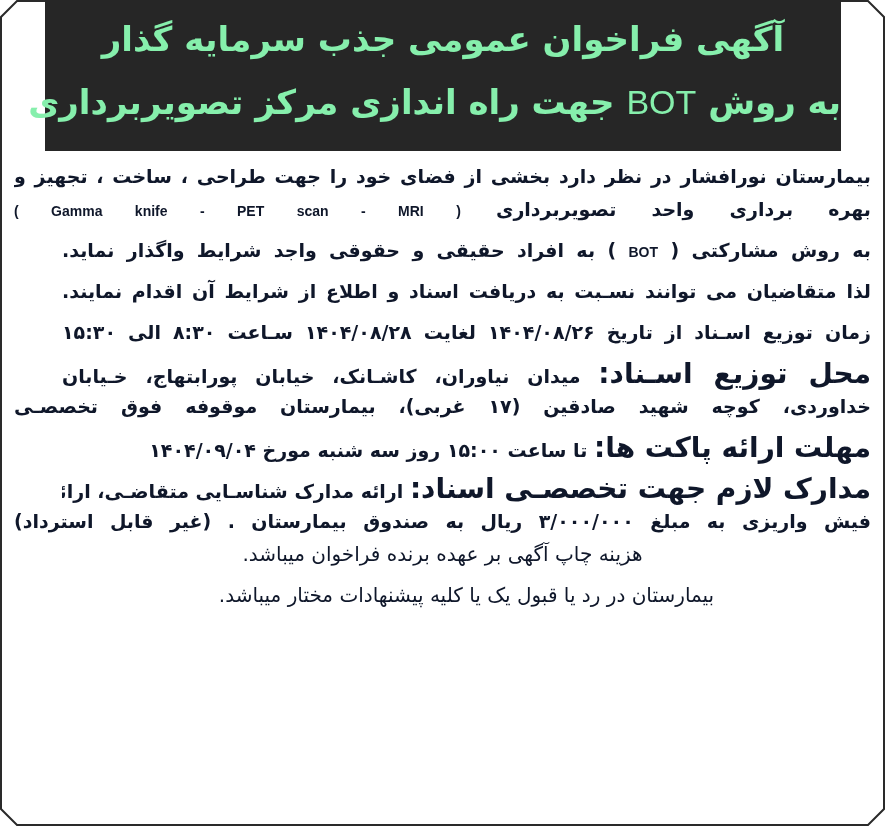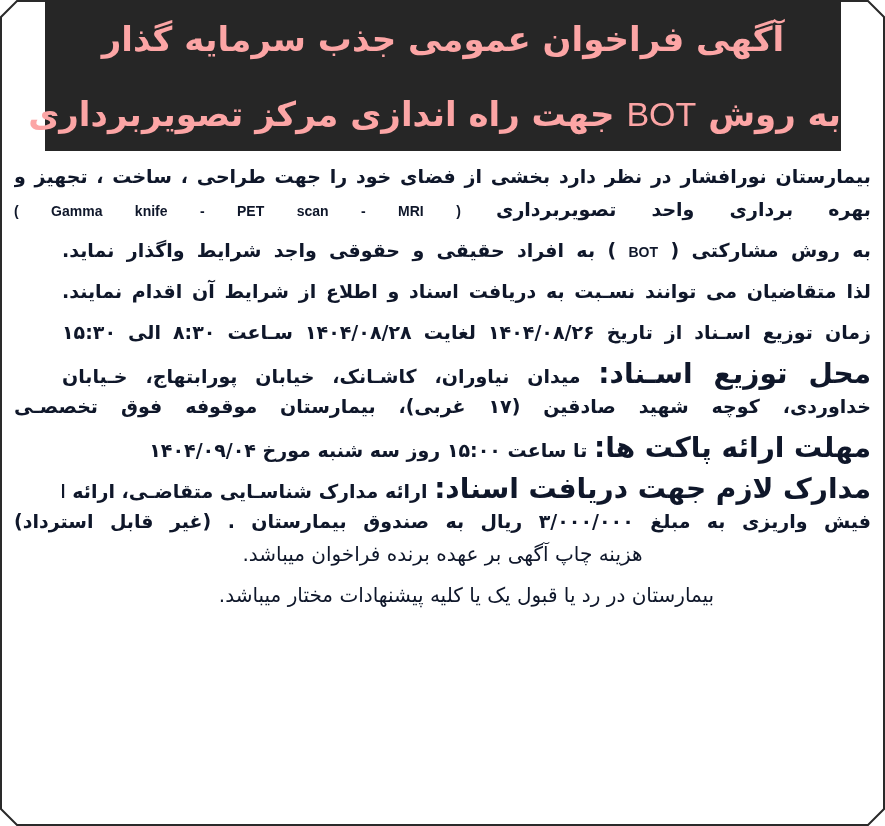--- a/index.html
+++ b/index.html
@@ -21,33 +21,33 @@
       width: 885px; height: 826px;
     }
     .frame svg { display: block; }
     .header {
       position: absolute;
       left: 45px;
       top: 0;
       width: 796px;
       height: 151px;
       background: #262626;
-      color: #fca5a5;
+      color: #86efac;
       text-align: center;
       direction: rtl;
     }
     .header .line {
       font-family: "DejaVu Sans", sans-serif;
       font-weight: bold;
       font-size: 34px;
       line-height: 1;
       white-space: nowrap;
     }
     .header .line1 { position: absolute; left: 0; right: 0; top: 22px; }
-    .header .line2 { position: absolute; left: 0; right: 0; top: 97px; }
+    .header .line2 { position: absolute; left: 0; right: 0; top: 85px; }
     .header .latin { font-family: "Liberation Sans", sans-serif; font-weight: normal; font-size: 34px; }
 
     .body {
       position: absolute;
       left: 14px;
       right: 14px;
       top: 160px;
       direction: rtl;
       font-family: "DejaVu Sans", sans-serif;
       font-size: 19px;
@@ -110,20 +110,20 @@
     <span>میدان نیاوران، کاشـانک، خیابان پورابتهاج، خـیابان</span>
   </div>
   <div class="row">خداوردی، کوچه شهید صادقین (۱۷ غربی)، بیمارستان موقوفه فوق تخصصـی</div>
 
   <div class="row gap-top left">
     <span class="heading">مهلت ارائه پاکت ها:</span>
     <span>تا ساعت ۱۵:۰۰ روز سه شنبه مورخ ۱۴۰۴/۰۹/۰۴</span>
   </div>
 
   <div class="row gap-top">
-    <span class="heading">مدارک لازم جهت دریافت اسناد:</span>
+    <span class="heading">مدارک لازم جهت تخصصـی اسناد:</span>
     <span>ارائه مدارک شناسـایی متقاضـی، ارائه اصـل</span>
   </div>
   <div class="row">فیش واریزی به مبلغ  ۳/۰۰۰/۰۰۰ ریال به صندوق بیمارستان .  (غیر قابل استرداد)</div>
 
   <div class="row center">هزینه چاپ آگهی بر عهده برنده فراخوان میباشد.</div>
   <div class="row center gap-top">بیمارستان در رد یا قبول یک یا کلیه پیشنهادات مختار میباشد.</div>
 </div>
 
 </body></html>

